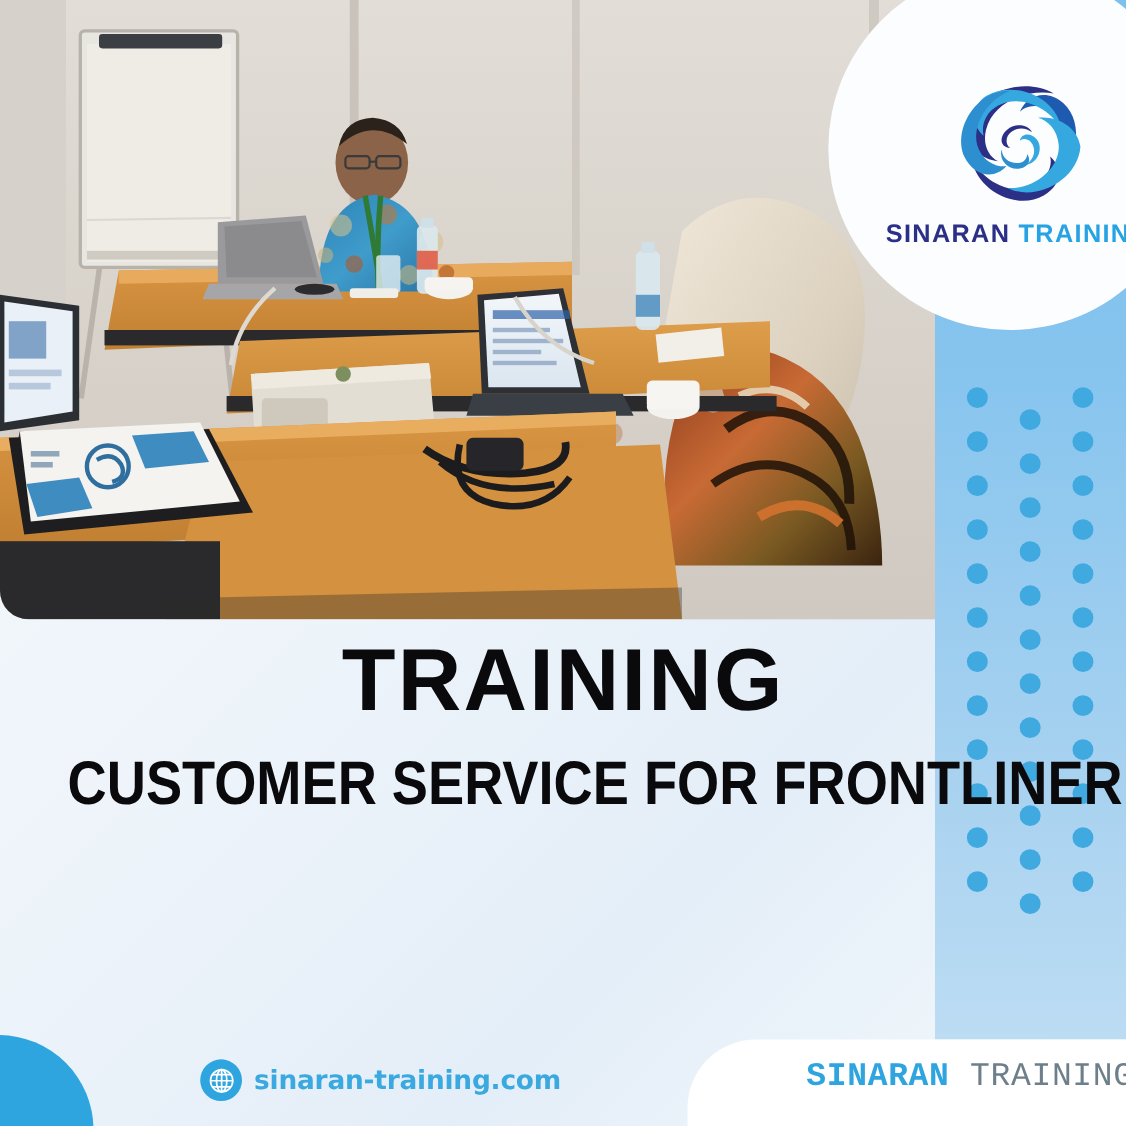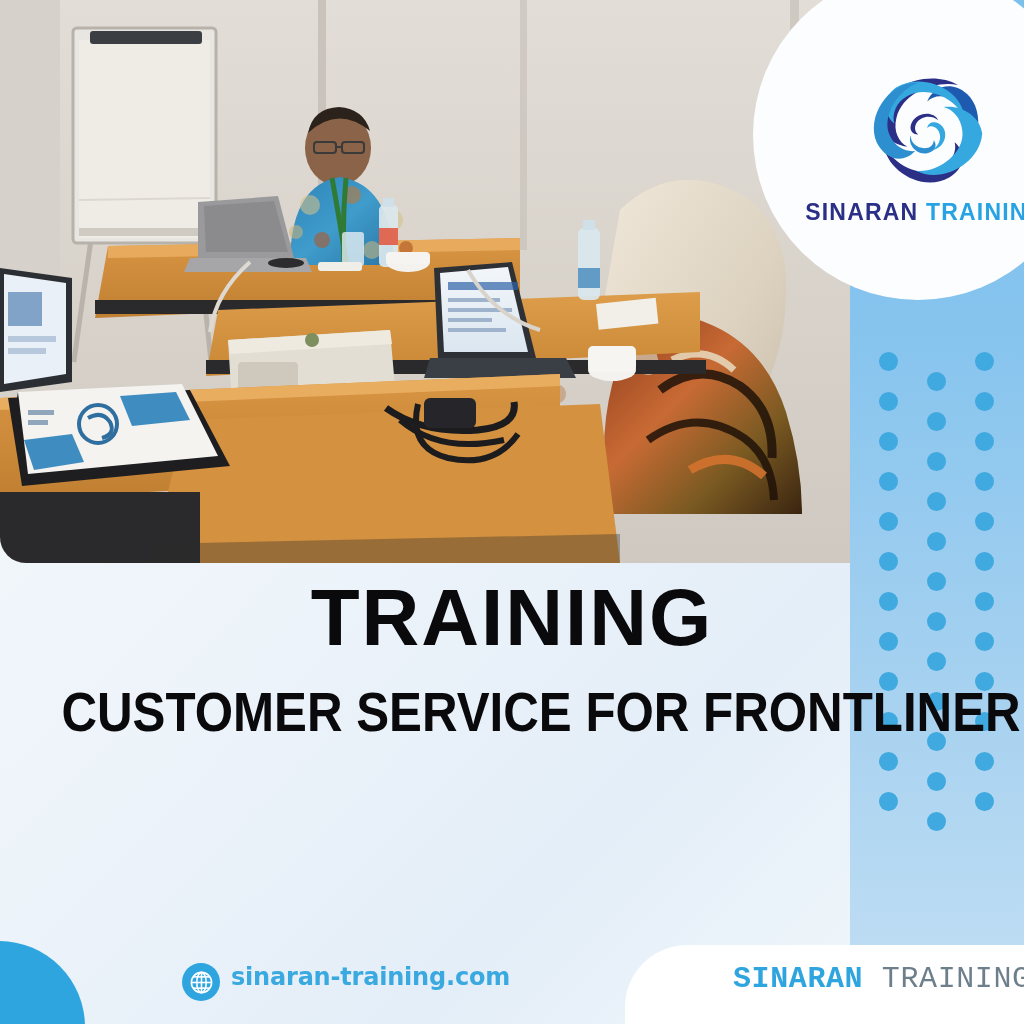--- a/index.html
+++ b/index.html
@@ -60,21 +60,21 @@
   .footer-blue-shape{
     position:absolute; left:-18px; top:941px; width:103px; height:100px;
     background:#2fa5df; border-top-right-radius:86px;
   }
   .footer-white-panel{
     position:absolute; left:625px; top:945px; width:399px; height:79px;
     background:#ffffff; border-top-left-radius:62px;
   }
   .site{
     position:absolute; left:182px; top:963px;
-    display:flex; gap:11px;
+    display:flex; align-items:center; gap:11px;
   }
   .globe-circle{
     width:38px; height:38px; border-radius:50%; background:#2fa5df;
     display:flex; align-items:center; justify-content:center; flex:none;
   }
   .site-text{
     font-size:24px; font-weight:700; color:#3aa9e0; letter-spacing:-.2px;
     font-family:"DejaVu Sans", sans-serif;
   }
   .brand-footer{

